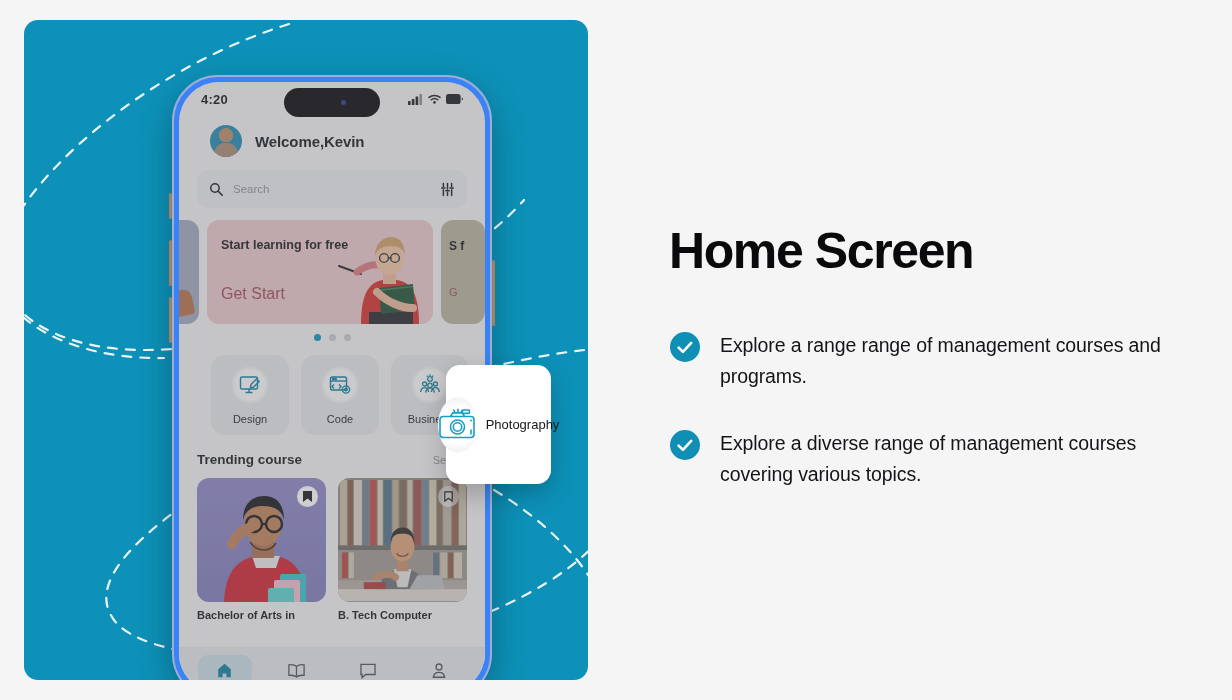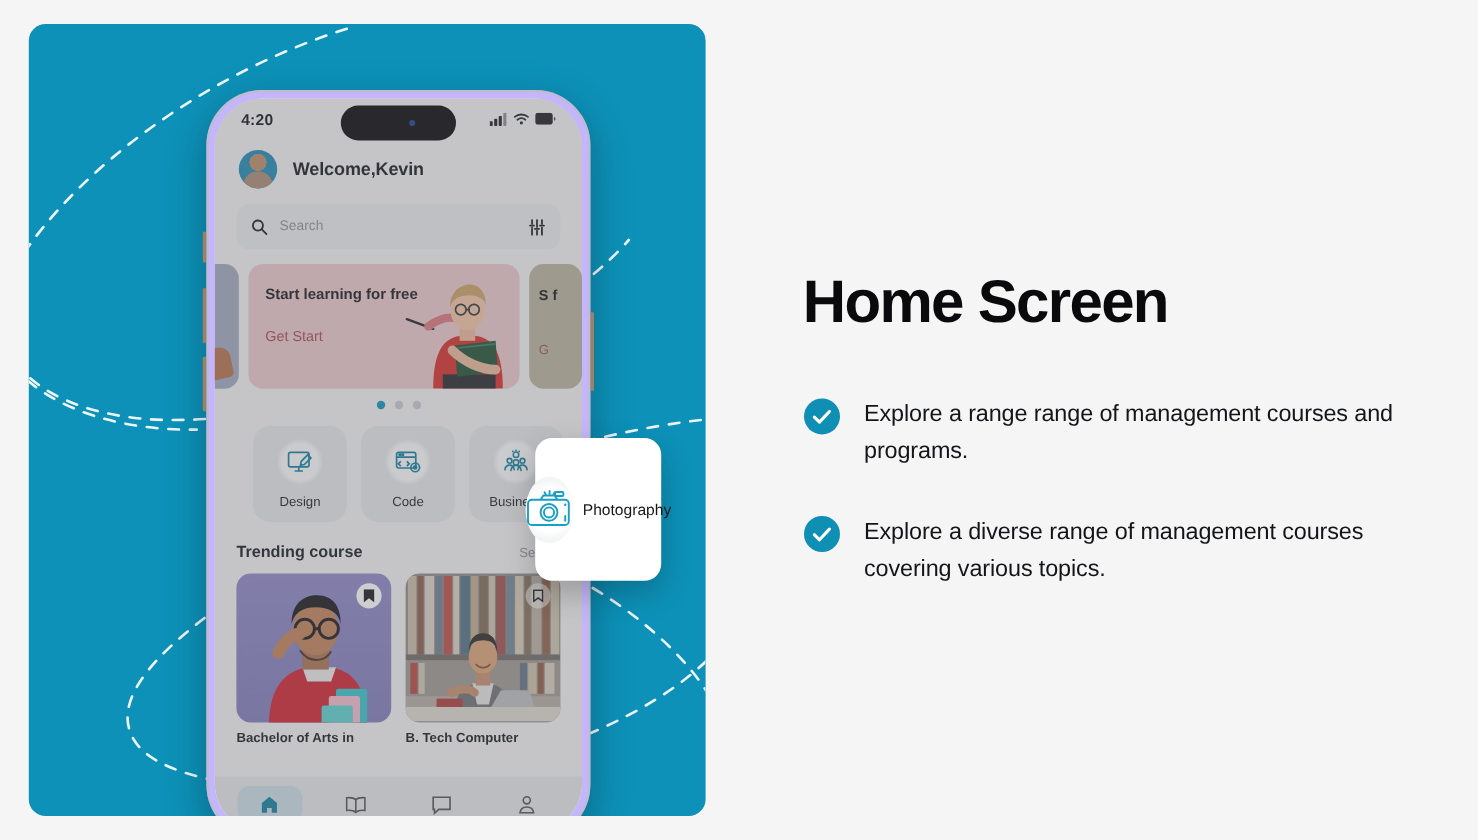--- a/index.html
+++ b/index.html
@@ -18,21 +18,21 @@
     background: #0d91b8;
     border-radius: 14px;
     overflow: hidden;
   }
   .deco-svg { position: absolute; inset: 0; width: 100%; height: 100%; }
 
   
   .phone {
     position: absolute; left: 148px; top: 55px;
     width: 320px; height: 625px;
-    background: #c4b5fd;
+    background: #3b82f6;
     border-radius: 46px;
     padding: 7px;
     box-shadow: 0 12px 34px rgba(0,0,0,.28);
   }
   .phone-edge-hl {
     position: absolute; inset: 0;
     border-radius: 46px;
     border: 2px solid rgba(190,190,195,.75);
     pointer-events: none;
   }
@@ -65,21 +65,21 @@
   .sb-time { font-size: 13px; font-weight: 700; color: #101114; letter-spacing: .2px; }
   .sb-right { display: flex; align-items: center; gap: 5px; }
   .dynamic-island {
     position: absolute; left: 50%; top: 6px; transform: translateX(-50%);
     width: 96px; height: 29px; background: #060608; border-radius: 16px;
     display: flex; align-items: center; justify-content: center;
   }
   .island-dot { width: 5px; height: 5px; border-radius: 50%; background: #1b3a8f; margin-left: 22px; }
 
   
-  .app-header { display: flex; align-items: center; gap: 13px; padding: 9px 20px 0 20px; }
+  .app-header { display: flex; align-items: center; gap: 13px; padding: 9px 20px 0 20px; margin-left: 11px; }
   .avatar {
     width: 32px; height: 32px; border-radius: 50%;
     background: radial-gradient(circle at 50% 32%, #b98a66 0 26%, #1d89b5 27% 100%);
     position: relative; overflow: hidden; flex: none;
   }
   .avatar::after {
     content: ""; position: absolute; left: 50%; top: 56%; transform: translateX(-50%);
     width: 24px; height: 20px; border-radius: 11px 11px 0 0; background: #a88a72;
   }
   .welcome { font-size: 15px; font-weight: 700; color: #14161a; letter-spacing: -.1px; }
@@ -113,21 +113,21 @@
   }
   .banner-right .ghost-link { position: absolute; left: 8px; top: 66px; font-size: 11px; color: #9c4f56; }
 
   .banner-main {
     flex: 1; border-radius: 12px; background: #e8c7ca;
     position: relative; overflow: hidden; padding: 16px 14px;
   }
   .banner-title {
     font-size: 12.5px; font-weight: 700; color: #16181c; line-height: 18px; max-width: 130px;
   }
-  .banner-cta { margin-top: 19px; font-size: 12px; color: #a24a52; font-weight: 500; }
+  .banner-cta { margin-top: 31px; font-size: 16px; color: #a24a52; font-weight: 500; }
   
   .teacher { position: absolute; right: 4px; bottom: 0; width: 108px; height: 92px; }
 
   .dots { display: flex; justify-content: center; gap: 8px; margin-top: 10px; }
   .dot { width: 7px; height: 7px; border-radius: 50%; background: #c6c9cd; }
   .dot.active { background: #0d91b8; }
 
   
   .cats { display: flex; gap: 12px; padding: 14px 16px 0 32px; }
   .cat {

